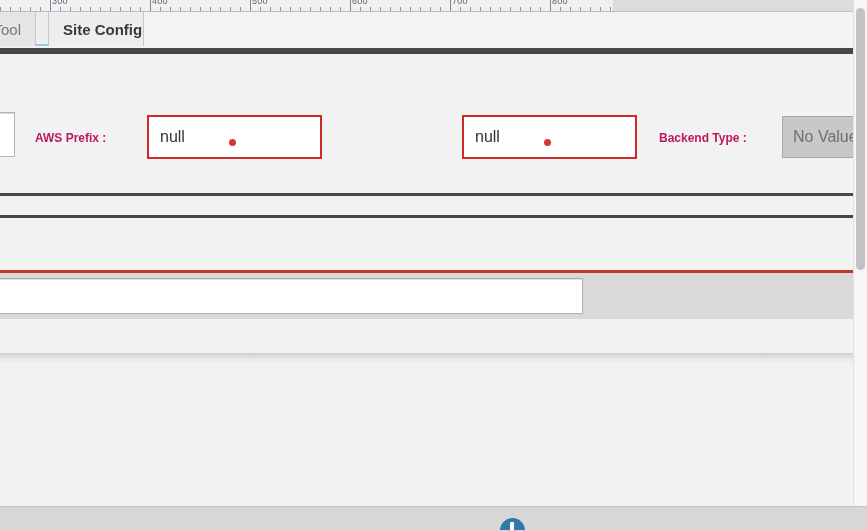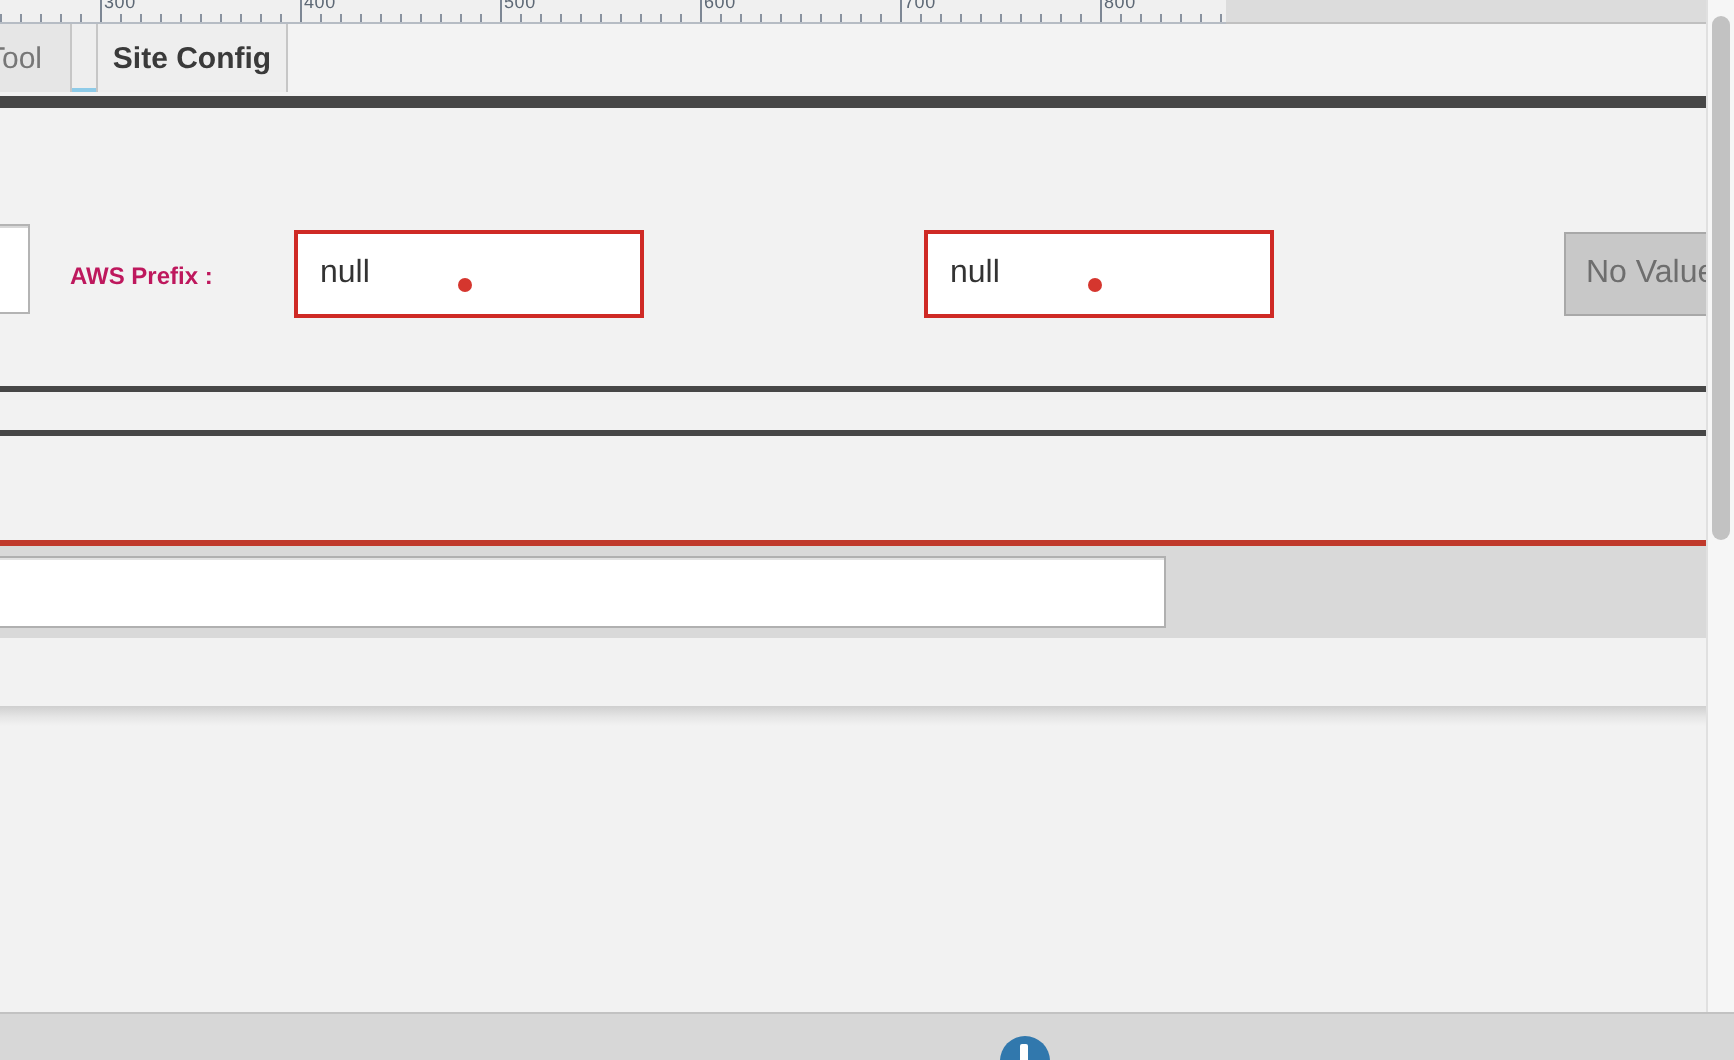--- a/index.html
+++ b/index.html
@@ -45,21 +45,21 @@
 
   
   .tabbar {
     position: absolute; left: 0; top: 12px;
     width: 853px; height: 34px;
     background: #eeeeee;
     border-bottom: 2px solid #8ecbe8;
   }
   .tab {
     position: absolute; top: 0; height: 34px;
-    display: flex; align-items: center; justify-content: center;
+    display: flex; align-items: center; 
     font-size: 15px; color: #555555;
     background: #eaeaea;
     border-right: 1px solid #c6c6c6;
     padding: 0 14px;
     white-space: nowrap;
   }
   .tab.inactive {
     left: -60px; width: 96px;
     color: #777777;
     justify-content: flex-end;
@@ -307,20 +307,21 @@
       <div class="text-input" style="left:147px; top:61px; width:175px; height:44px;">
         <span>null</span>
       </div>
       <div class="input-dot" style="left:229px; top:85px;"></div>
 
       <div class="text-input" style="left:462px; top:61px; width:175px; height:44px;">
         <span>null</span>
       </div>
       <div class="input-dot" style="left:544px; top:85px;"></div>
 
+      <div class="field-label" style="left:659px; top:74px;">Backend Type :</div>
       <div class="disabled-input" style="left:782px; top:62px; width:85px; height:42px;">
         <span>No Value</span>
       </div>
     </div>
 
     <div class="hrule" style="top:139px;"></div>
     <div class="band" style="top:142px; height:19px;"></div>
     <div class="hrule" style="top:161px;"></div>
     <div class="band" style="top:164px; height:52px;"></div>
 

